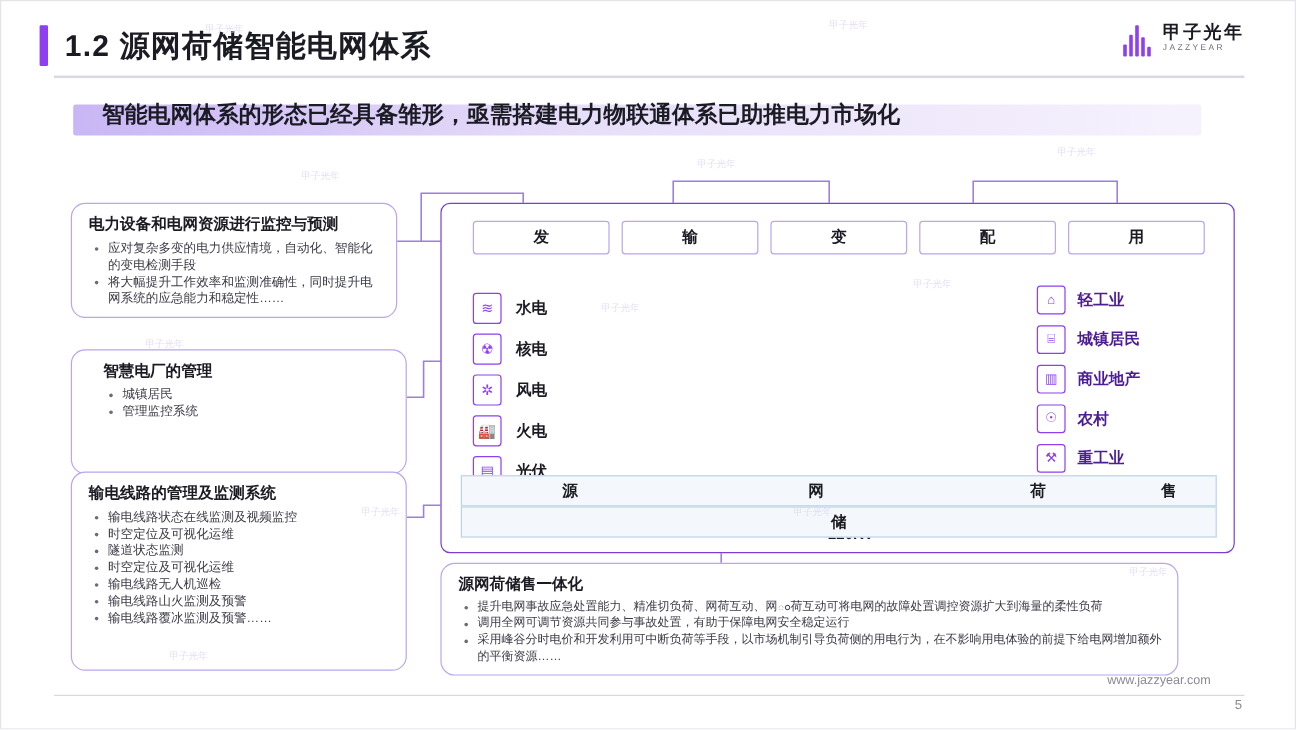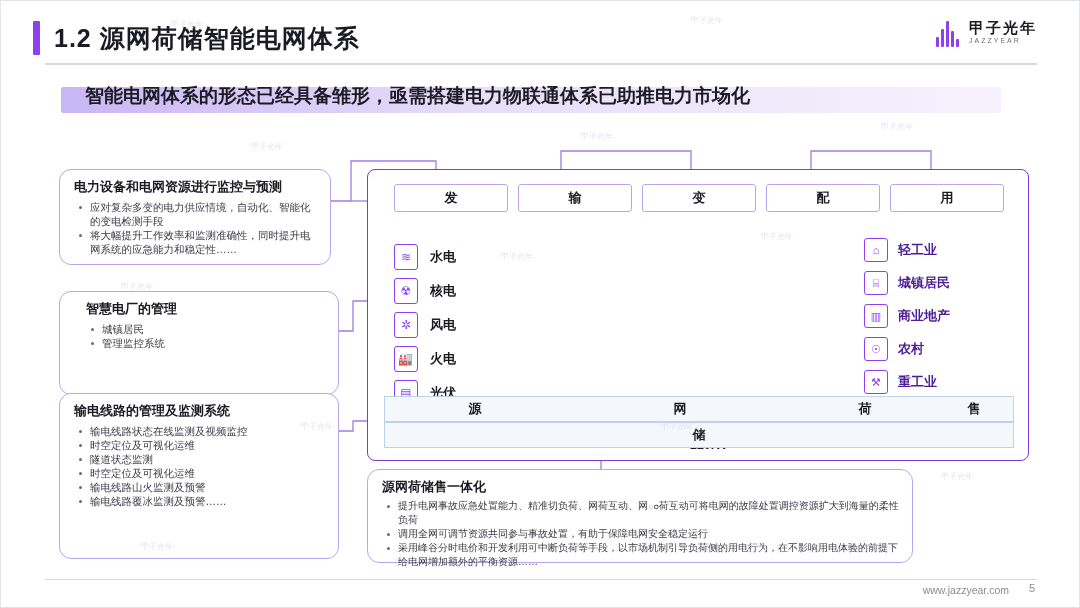--- a/index.html
+++ b/index.html
@@ -66,21 +66,21 @@
   .card li{
     font-size:10.5px;line-height:14px;color:#3b3b46;position:relative;padding-left:2px;
   }
   .card li:before{
     content:"";position:absolute;left:-9px;top:6px;width:3px;height:3px;border-radius:50%;
     background:#6b6b78;
   }
   #card1{left:58px;top:168px;width:272px;height:96px;}
   #card2{left:58px;top:290px;width:280px;height:104px;padding-left:26px;}
   #card3{left:58px;top:392px;width:280px;height:166px;}
-  #card4{left:366px;top:468px;width:546px;height:94px;}
+  #card4{left:366px;top:468px;width:615px;height:94px;}
   #card4 h4{font-size:13px;margin-bottom:3px;}
   #card4 li{font-size:10px;line-height:14px;}
   
   .panel{
     position:absolute;left:366px;top:168px;width:662px;height:292px;
     border:1.8px solid #7a3fd0;border-radius:8px;background:#fff;box-sizing:border-box;
   }
   .chain{
     position:absolute;left:26px;top:14px;width:610px;height:26px;display:flex;
     justify-content:space-between;
@@ -120,21 +120,21 @@
     display:flex;align-items:center;
   }
   #band1{top:226px;}
   #band2{top:252px;justify-content:center;}
   .band .seg{
     font-size:13px;font-weight:bold;color:#1b1b23;text-align:center;
   }
   
   .footer-line{position:absolute;left:44px;top:578px;width:992px;height:1px;background:#d8d8e2;}
   .footer-src{position:absolute;left:46px;top:618px;font-size:10.5px;color:#5c5c68;}
-  .footer-url{position:absolute;right:70px;top:583px;font-size:10.5px;color:#8a8a95;}
+  .footer-url{position:absolute;right:70px;top:560px;font-size:10.5px;color:#8a8a95;}
   .footer-page{position:absolute;right:44px;top:581px;font-size:11px;color:#8a8a95;}
   
   svg.wires{position:absolute;left:0;top:0;width:1080px;height:608px;pointer-events:none;}
   
   .wm{position:absolute;font-size:8px;color:#ddd4ef;opacity:.75;white-space:nowrap;}
 </style>
 </head>
 <body>
 
 <div class="page">
@@ -247,20 +247,21 @@
     </ul>
   </div>
 
   <div class="card" id="card3">
     <h4>输电线路的管理及监测系统</h4>
     <ul>
       <li>输电线路状态在线监测及视频监控</li>
       <li>时空定位及可视化运维</li>
       <li>隧道状态监测</li>
       <li>时空定位及可视化运维</li>
+      <li>输电线路无人机巡检</li>
       <li>输电线路山火监测及预警</li>
       <li>输电线路覆冰监测及预警……</li>
     </ul>
   </div>
 
   <div class="panel">
     <div class="chain">
       <div class="cell">发</div>
       <div class="cell">输</div>
       <div class="cell">变</div>

